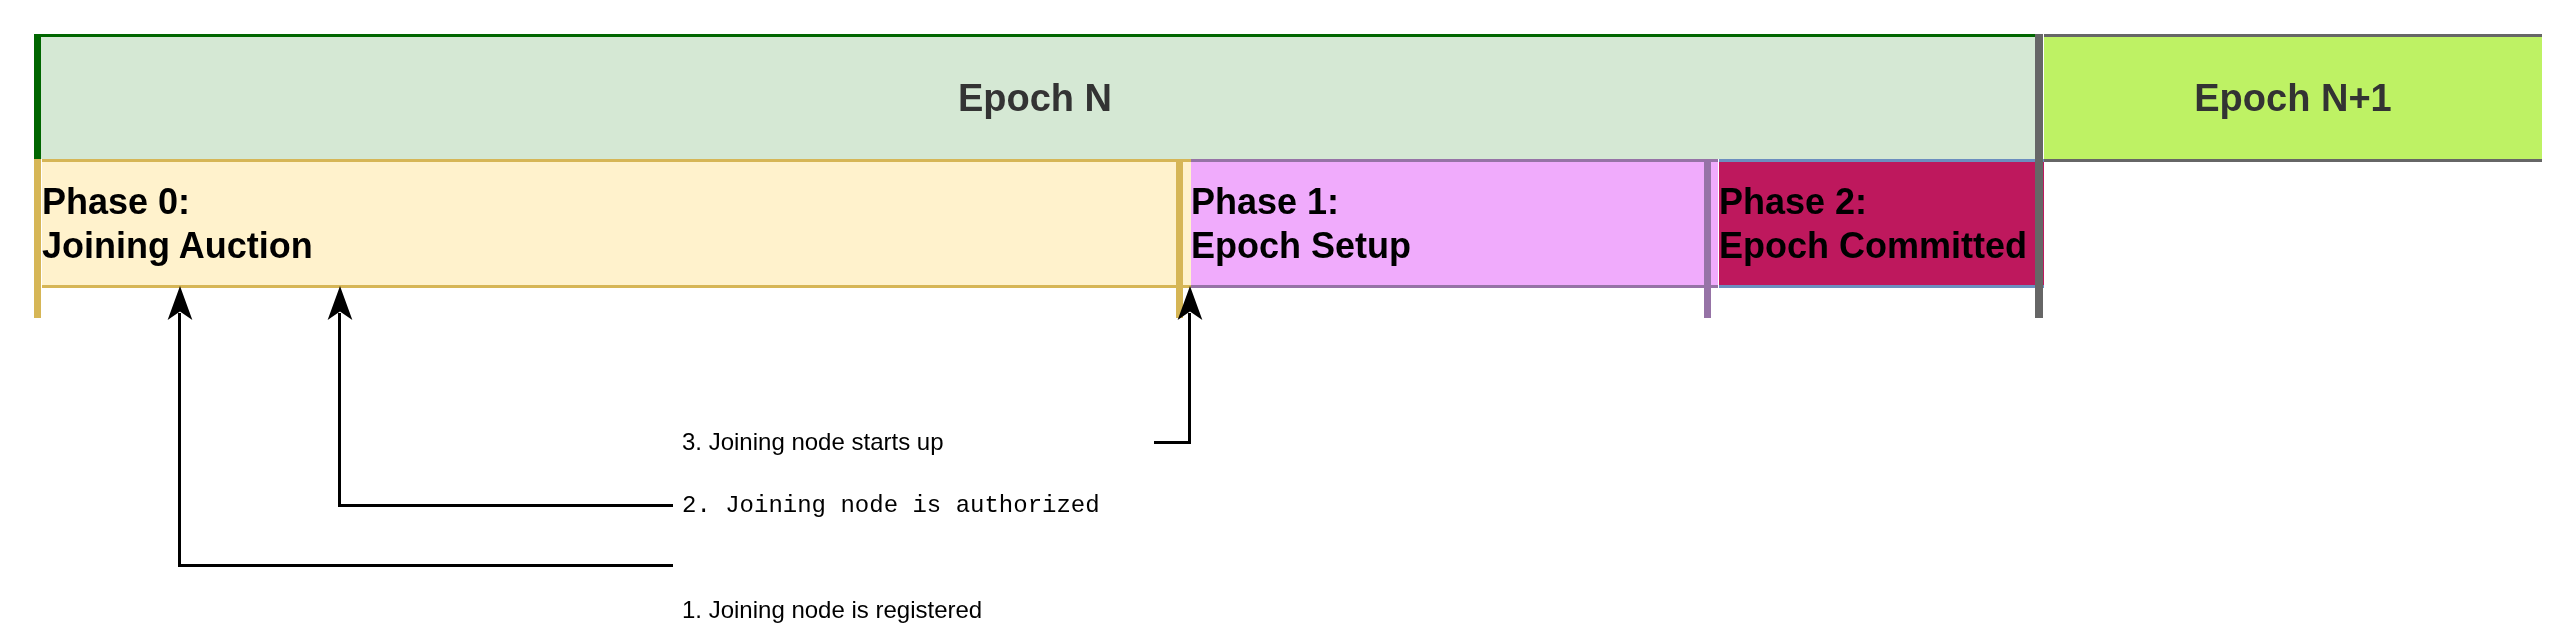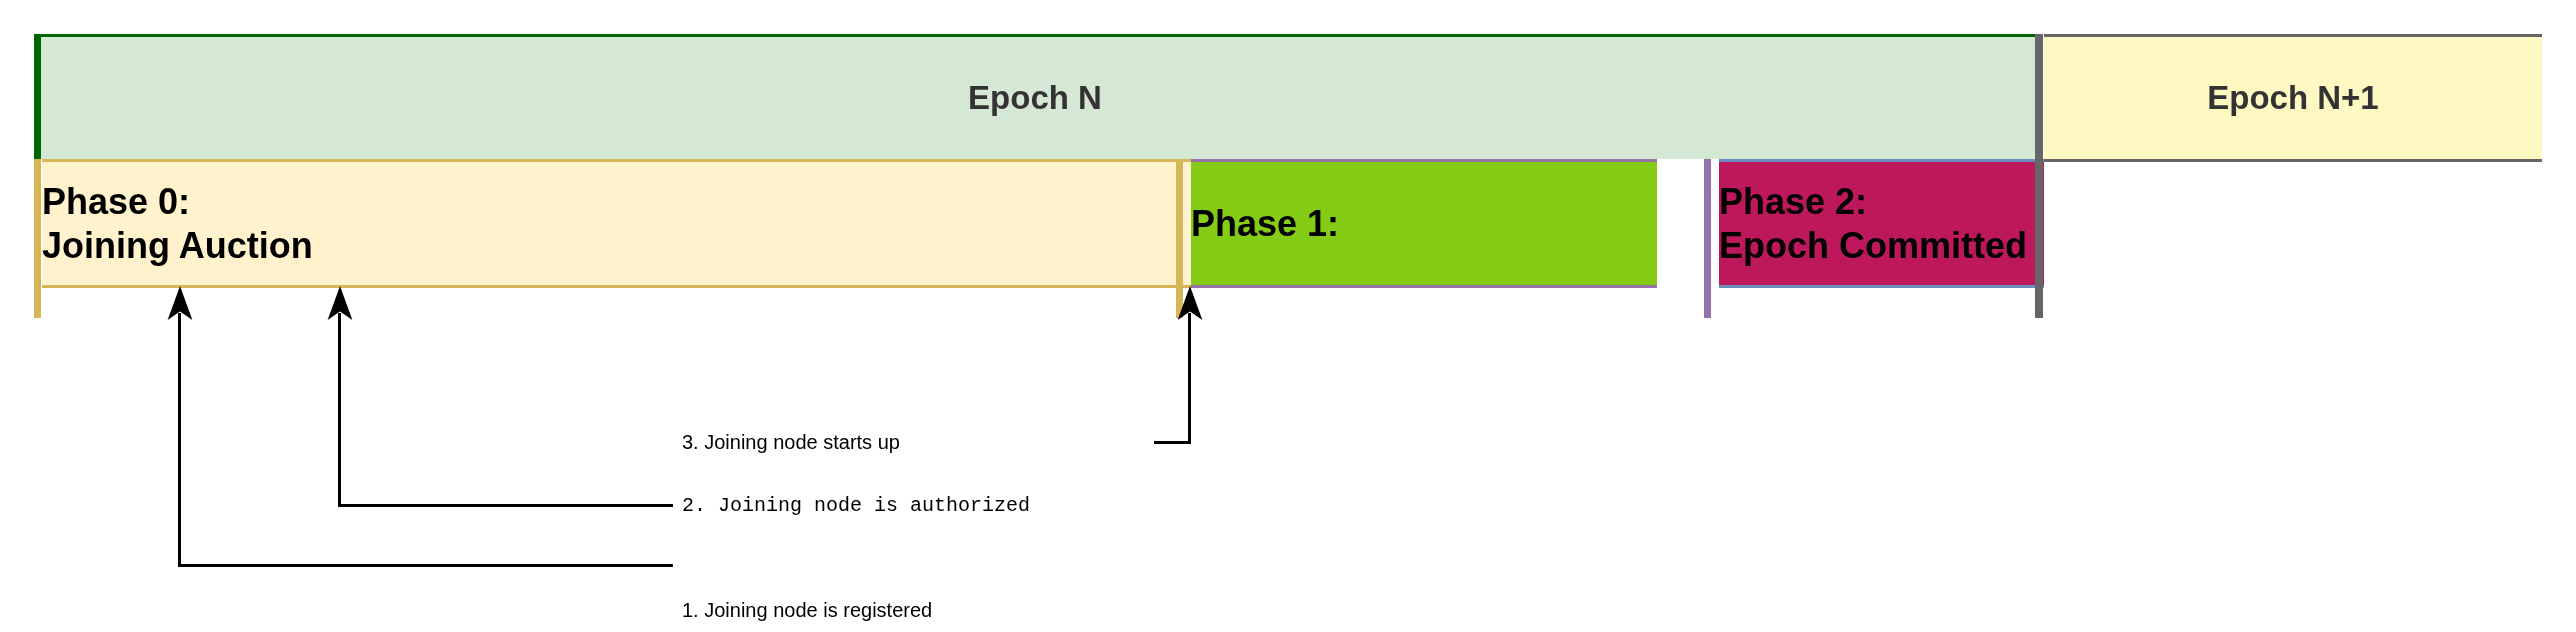--- a/index.html
+++ b/index.html
@@ -5,29 +5,29 @@
   html,body{margin:0;padding:0;background:#ffffff;}
   body{font-family:"Liberation Sans","DejaVu Sans",sans-serif;}
   #canvas{position:relative;width:2576px;height:632px;background:#ffffff;overflow:hidden;}
 
   .abs{position:absolute;box-sizing:border-box;}
 
   
   .epoch-n{left:34px;top:34px;width:2002px;height:125px;background:#d5e8d4;border-top:3.9px solid #006600;
            display:flex;align-items:center;justify-content:center;}
   .epoch-accent{left:34px;top:34px;width:7px;height:125px;background:#006600;}
-  .epoch-n1{left:2044px;top:34px;width:498px;height:128px;background:#fef9c3;
+  .epoch-n1{left:2044px;top:34px;width:498px;height:128px;background:#bef264;
             border-top:3.9px solid #666666;border-bottom:3.9px solid #666666;
             display:flex;align-items:center;justify-content:center;}
-  .epoch-title{font-size:33px;font-weight:bold;color:#333333;white-space:nowrap;}
+  .epoch-title{font-size:38px;font-weight:bold;color:#333333;white-space:nowrap;}
 
   
   .phase{top:159px;height:129px;display:flex;flex-direction:column;align-items:flex-start;justify-content:center;margin-left:8px;}
   .phase-0{left:34px;width:1149px;background:#fff2cc;border-top:3.9px solid #d6b656;border-bottom:3.9px solid #d6b656;}
-  .phase-1{left:1183px;width:466px;background:#84cc16;border-top:3.9px solid #9673a6;border-bottom:3.9px solid #9673a6;}
+  .phase-1{left:1183px;width:527px;background:#f0abfc;border-top:3.9px solid #9673a6;border-bottom:3.9px solid #9673a6;}
   .phase-2{left:1711px;width:325px;background:#be185d;border-top:3.9px solid #6c8ebf;border-bottom:3.9px solid #6c8ebf;}
   .phase-line{font-size:36px;font-weight:bold;color:#000000;line-height:44px;white-space:nowrap;text-align:center;}
 
   
   .tick{top:159px;width:7px;height:159px;}
   .tick-gold{background:#d6b656;}
   .tick-purple{background:#9673a6;}
   .divider{left:2035px;top:34px;width:7.8px;height:284px;background:#666666;}
 
   
@@ -37,21 +37,21 @@
   .v2{left:338px;top:313px;width:3.1px;height:194px;}
   .h2{left:338px;top:504px;width:335px;height:3.1px;}
   .v3{left:1188px;top:313px;width:3.1px;height:131px;}
   .h3{left:1154px;top:441px;width:37px;height:3.1px;}
 
   .arrowhead{width:30px;height:34px;}
   .ah1{left:165px;top:286px;}
   .ah2{left:325px;top:286px;}
   .ah3{left:1175px;top:286px;}
 
-  .note{font-size:20px;line-height:38px;color:#000000;white-space:nowrap;left:682px;}
+  .note{font-size:24px;line-height:38px;color:#000000;white-space:nowrap;left:682px;}
   .note-3{top:423px;}
   .note-2{top:487px;font-family:Liberation Mono, monospace;}
   .note-1{top:547px;margin-top:44px;}
 </style>
 </head>
 <body>
 
 <div id="canvas">
 
   <div class="abs epoch-n">
@@ -62,20 +62,21 @@
   <div class="abs epoch-n1">
     <span class="epoch-title">Epoch N+1</span>
   </div>
 
   <div class="abs phase phase-0">
     <span class="phase-line">Phase 0:</span>
     <span class="phase-line">Joining Auction</span>
   </div>
   <div class="abs phase phase-1">
     <span class="phase-line">Phase 1:</span>
+    <span class="phase-line">Epoch Setup</span>
   </div>
   <div class="abs phase phase-2">
     <span class="phase-line">Phase 2:</span>
     <span class="phase-line">Epoch Committed</span>
   </div>
 
   <div class="abs tick tick-gold" style="left:34px;"></div>
   <div class="abs tick tick-gold" style="left:1176px;"></div>
   <div class="abs tick tick-purple" style="left:1704px;"></div>
   <div class="abs divider"></div>

